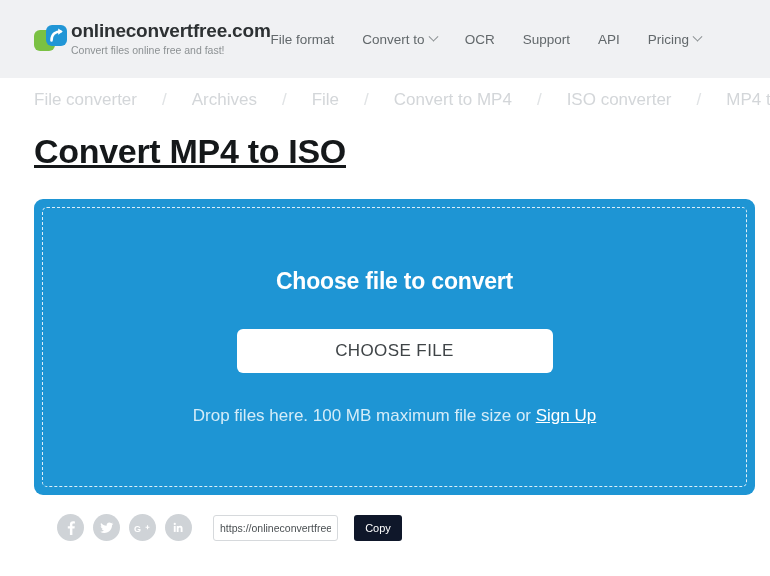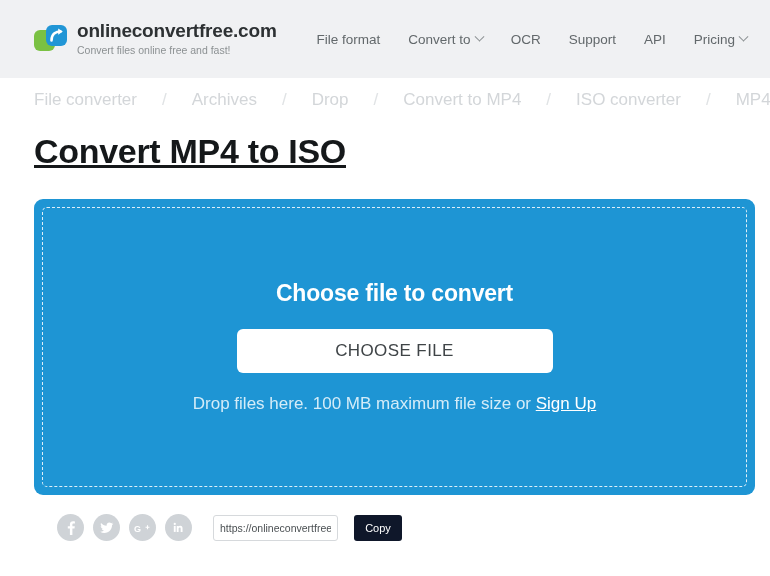--- a/index.html
+++ b/index.html
@@ -16,21 +16,21 @@
   .header {
     height: 78px;
     background: #f0f1f3;
     display: flex;
     align-items: center;
     padding: 0 16px 0 34px;
   }
   .brand {
     display: flex;
     align-items: center;
-    gap: 9px;
+    gap: 3px;
     flex: 0 0 auto;
   }
   .logo-mark {
     position: relative;
     width: 34px;
     height: 32px;
     flex: 0 0 auto;
   }
   .logo-mark .sq-green {
     position: absolute;
@@ -56,21 +56,20 @@
   }
   .brand-tag {
     font-size: 10.5px;
     color: #8c9193;
     margin-top: 3px;
   }
   .nav {
     display: flex;
     align-items: flex-end;
     gap: 28px;
-    margin-left: 40px;
   }
   .nav-item {
     font-size: 13.5px;
     color: #62686b;
     white-space: nowrap;
     display: flex;
     align-items: center;
     gap: 5px;
     cursor: pointer;
   }
@@ -109,20 +108,21 @@
   .dropzone {
     position: relative;
     margin: 28px 15px 0 34px;
     height: 296px;
     background: #1e95d4;
     border-radius: 9px;
     display: flex;
     flex-direction: column;
     align-items: center;
     justify-content: center;
+    gap: 12px;
   }
   .dropzone::before {
     content: "";
     position: absolute;
     left: 8px; right: 8px; top: 8px; bottom: 8px;
     border: 1.5px dashed rgba(255,255,255,0.85);
     border-radius: 5px;
     pointer-events: none;
   }
   .dz-title {
@@ -240,21 +240,21 @@
       <i class="chev"></i>
     </div>
   </div>
 </div>
 
 <div class="breadcrumb">
   <span class="crumb">File converter</span>
   <span class="crumb-sep">/</span>
   <span class="crumb">Archives</span>
   <span class="crumb-sep">/</span>
-  <span class="crumb">Drop</span>
+  <span class="crumb">File</span>
   <span class="crumb-sep">/</span>
   <span class="crumb">Convert to MP4</span>
   <span class="crumb-sep">/</span>
   <span class="crumb">ISO converter</span>
   <span class="crumb-sep">/</span>
   <span class="crumb">MP4 to ISO</span>
 </div>
 
 <h1 class="page-title">Convert MP4 to ISO</h1>
 

